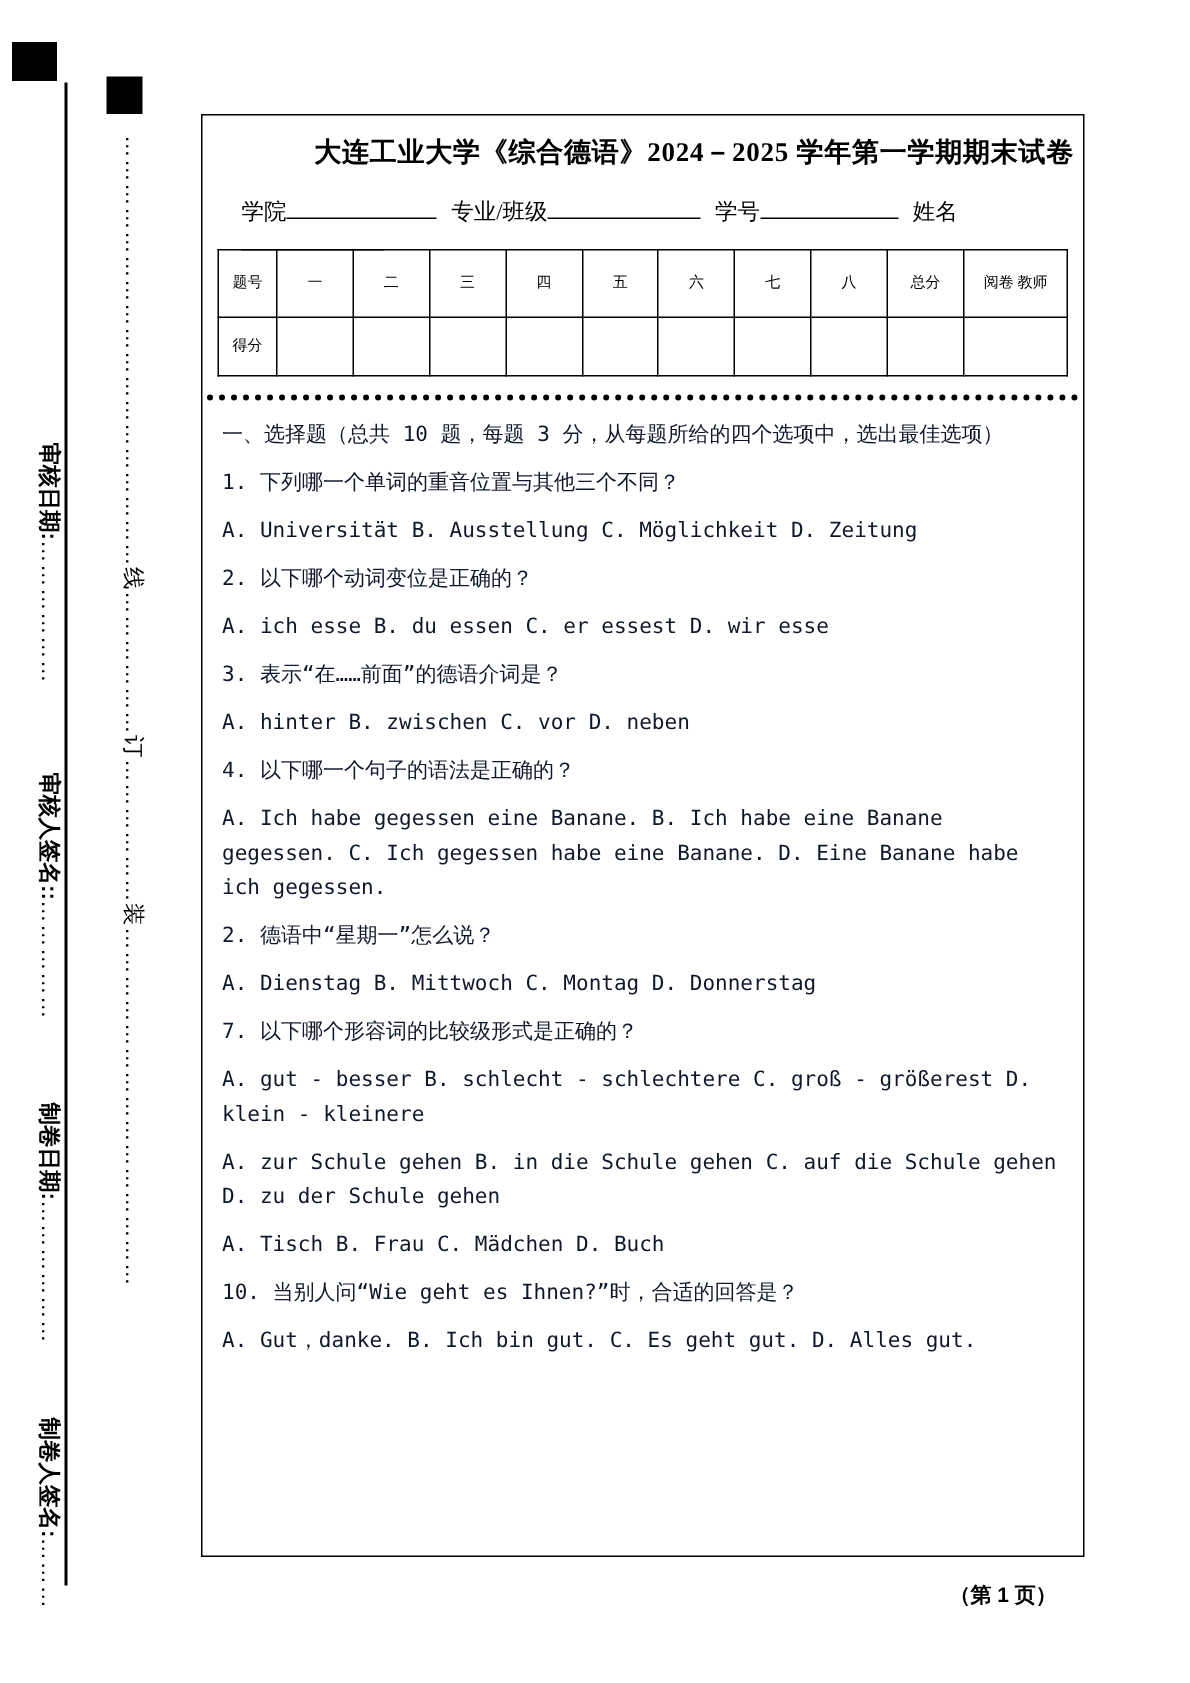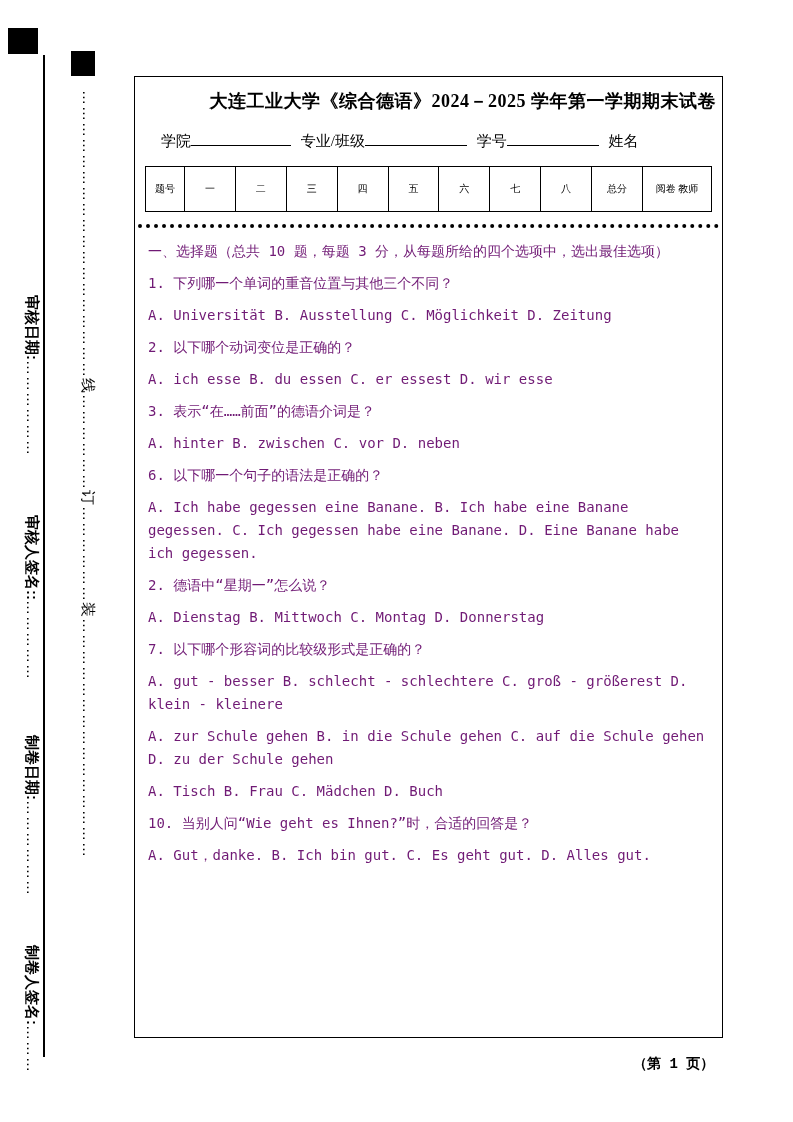--- a/index.html
+++ b/index.html
@@ -38,26 +38,26 @@
   table.score td{border:1px solid #000;text-align:center;vertical-align:middle;
                  font-size:10px;padding:1px 2px;line-height:18px;}
   .hdr td{height:42px;}
   .scr td{height:36px;}
   td.c-qno{width:34px;}
   td.c-grader{width:64px;}
 
   .dotted-sep{margin:12px 3px 0;height:0;border-top:4px dotted #000;}
 
   .questions{margin-top:12px;padding:0 13px;font-family:"DejaVu Sans Mono",monospace;
-             font-size:14px;color:#701a75;}
+             font-size:14px;color:#0f172a;}
   .questions p{margin:0 0 9px 0;line-height:23px;word-wrap:break-word;}
   .section{font-weight:normal;}
 
   .footer{position:absolute;left:633px;top:1055px;font-size:14px;font-weight:bold;
-          font-family:Liberation Mono, monospace;}
+          font-family:Liberation Sans, sans-serif;}
 </style>
 </head>
 <body>
 
 <div class="page">
 
   <div class="blackrect r1"></div>
   <div class="blackrect r2"></div>
   <div class="vline"></div>
 
@@ -95,38 +95,51 @@
         <td>二</td>
         <td>三</td>
         <td>四</td>
         <td>五</td>
         <td>六</td>
         <td>七</td>
         <td>八</td>
         <td>总分</td>
         <td class="c-grader">阅卷 教师</td>
       </tr>
+      <tr class="scr">
+        <td class="c-qno">得分</td>
+        <td></td>
+        <td></td>
+        <td></td>
+        <td></td>
+        <td></td>
+        <td></td>
+        <td></td>
+        <td></td>
+        <td></td>
+        <td class="c-grader"></td>
+      </tr>
     </tbody>
       </table>
 
     <div class="dotted-sep"></div>
 
     <div class="questions">
       <p class="section">一、选择题（总共 10 题，每题 3 分，从每题所给的四个选项中，选出最佳选项）</p>
 
       <p class="q">1. 下列哪一个单词的重音位置与其他三个不同？</p>
       <p class="o">A. Universität  B. Ausstellung  C. Möglichkeit  D. Zeitung</p>
 
       <p class="q">2. 以下哪个动词变位是正确的？</p>
       <p class="o">A. ich esse  B. du essen  C. er essest  D. wir esse</p>
 
       <p class="q">3. 表示“在……前面”的德语介词是？</p>
       <p class="o">A. hinter  B. zwischen  C. vor  D. neben</p>
 
-      <p class="q">6. 以下哪一个句子的语法是正确的？</p>
+      <p class="q">4. 以下哪一个句子的语法是正确的？</p>
       <p class="o">A. Ich habe gegessen eine Banane.  B. Ich habe eine Banane gegessen.  C. Ich gegessen habe eine Banane.  D. Eine Banane habe ich gegessen.</p>
 
       <p class="q">2. 德语中“星期一”怎么说？</p>
       <p class="o">A. Dienstag  B. Mittwoch  C. Montag  D. Donnerstag</p>
 
 
       <p class="q">7. 以下哪个形容词的比较级形式是正确的？</p>
       <p class="o">A. gut - besser  B. schlecht - schlechtere  C. groß - größerest  D. klein - kleinere</p>
 
       <p class="o">A. zur Schule gehen  B. in die Schule gehen  C. auf die Schule gehen  D. zu der Schule gehen</p>

